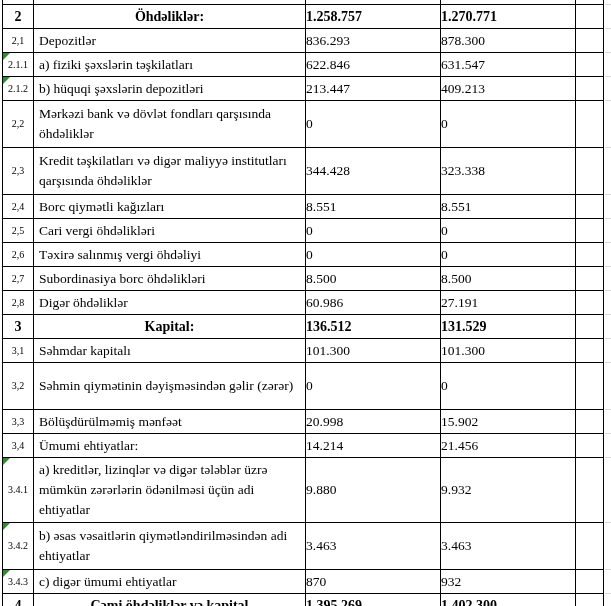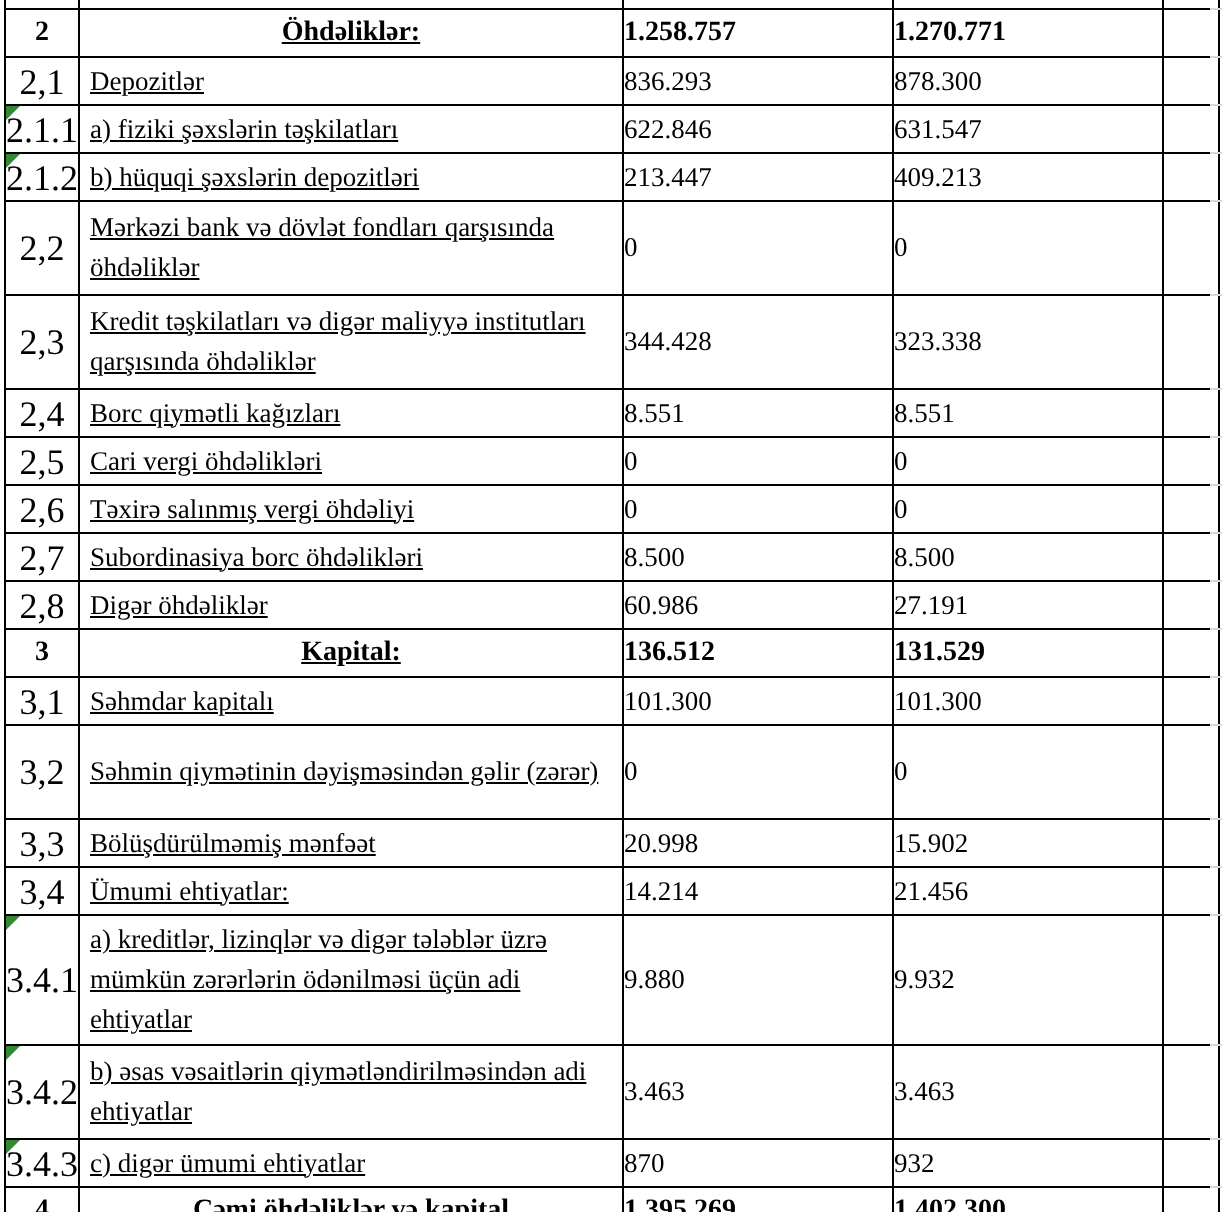--- a/index.html
+++ b/index.html
@@ -15,22 +15,22 @@
     border:1.5px solid #000;
     padding:0;margin:0;overflow:hidden;
     font-family:"Liberation Serif",serif;
     font-size:13.5px;line-height:20px;
     vertical-align:middle;background:#fff;
   }
   tr.sliver td{height:4px;border-top:none;}
   tr.r1 td{height:23px;}
   tr.r2 td{height:46px;}
   tr.r3 td{height:64px;}
-  td.c-num{text-align:center;position:relative;font-size:18px;}
-  td.c-label{text-align:left;padding:0 5px;text-decoration:underline;}
+  td.c-num{text-align:center;position:relative;font-size:10px;}
+  td.c-label{text-align:left;padding:0 5px;}
   td.c-val{}
   td.c-empty{background:#fff;}
   tr.hdr td{font-weight:bold;font-size:14px;}
   tr.hdr td.c-label{text-align:center;}
   .flag{
     position:absolute;top:0;left:0;width:0;height:0;
     border-top:7px solid #2e8b2e;border-right:7px solid transparent;
   }
   .stub-h{position:absolute;height:1px;background:#d9d9d9;}
   .stub-v{position:absolute;width:1px;background:#d9d9d9;}

